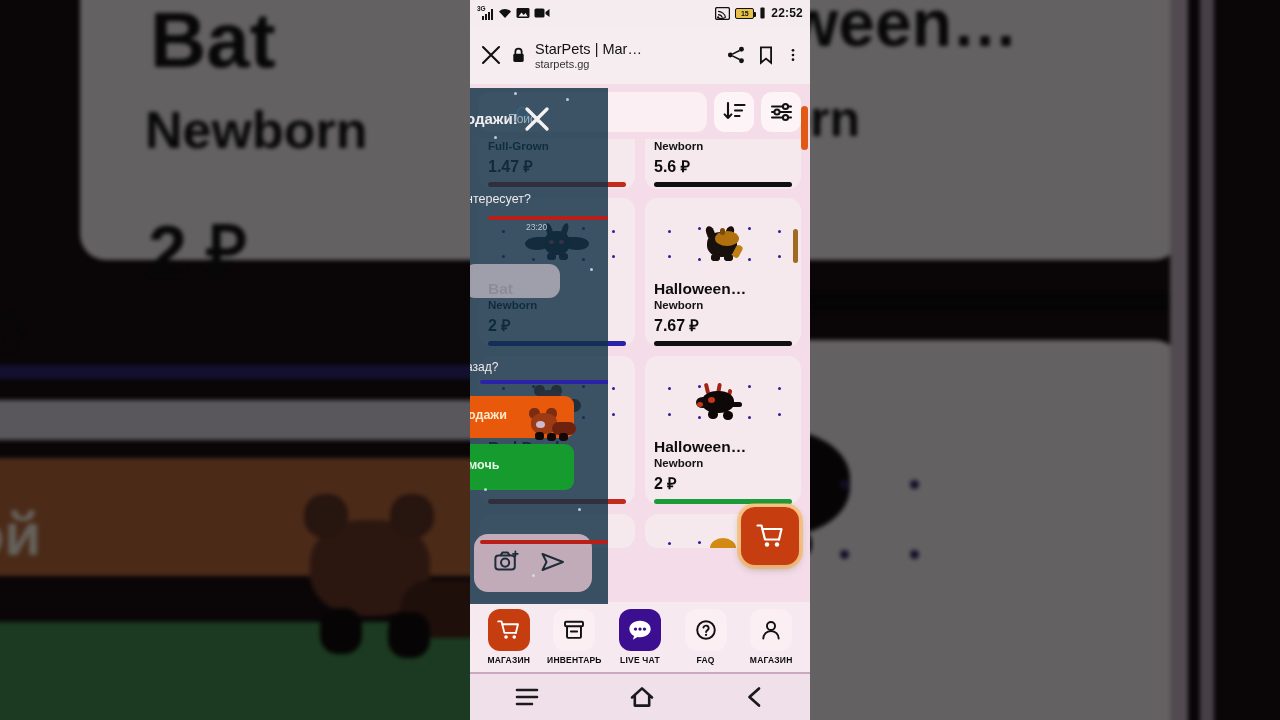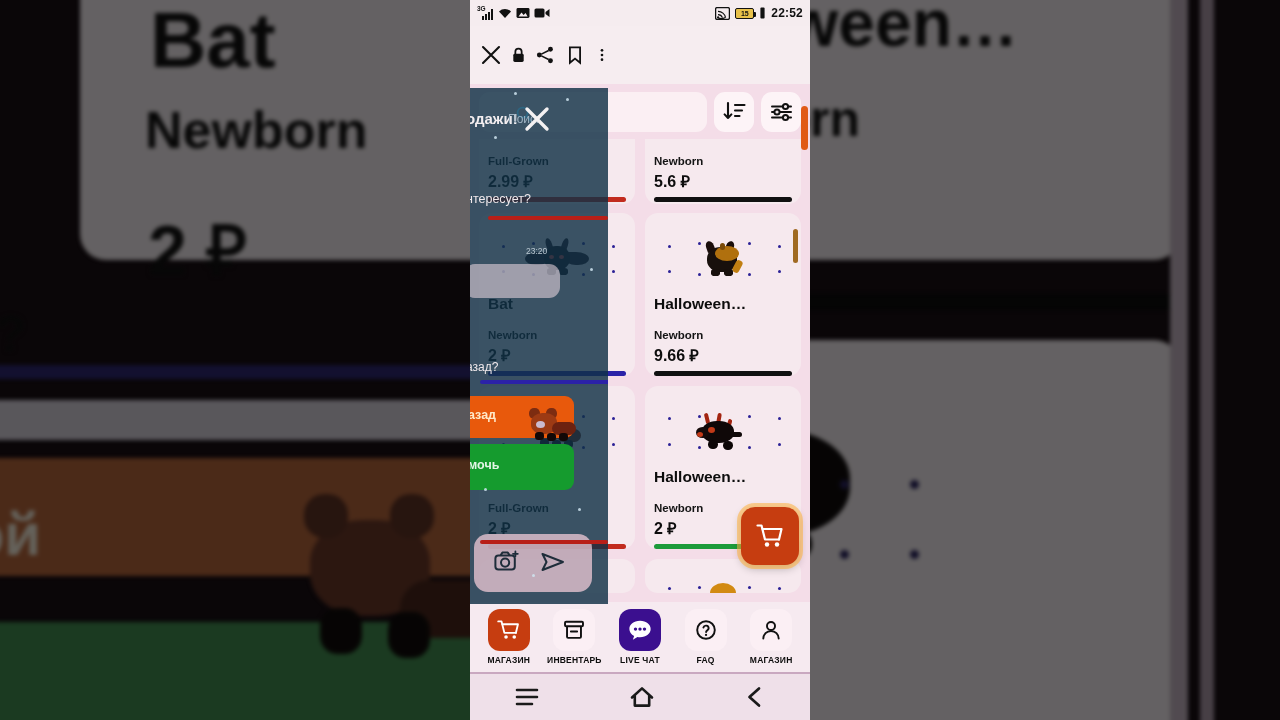--- a/index.html
+++ b/index.html
@@ -65,21 +65,21 @@
   
   .grid { display:grid; grid-template-columns:1fr 1fr; gap:10px; margin-top:9px; }
   .card { background:#f6e9ee; border-radius:13px; padding:8px 9px 0 9px; position:relative;
           cursor:pointer; }
   .card-art { height:74px; position:relative; }
   .dotgrid { position:absolute; inset:0; }
   .dg { position:absolute; width:3px; height:3px; border-radius:50%; background:#2b2196; }
   .pet-holder { position:absolute; left:50%; top:50%; transform:translate(-50%,-50%); }
   .card-name { font-size:15.5px; font-weight:bold; color:#0d0d0d; white-space:nowrap;
                overflow:hidden; line-height:1.15; }
-  .card-age  { font-size:11.5px; font-weight:bold; color:#141414; margin-top:16px; }
+  .card-age  { font-size:11.5px; font-weight:bold; color:#141414; margin-top:1px; }
   .card-price{ font-size:16px; font-weight:bold; color:#0d0d0d; margin-top:3px; }
   .card-bar  { height:5px; border-radius:3px; margin-top:5px; }
 
   
   .card-top { background:#f6e9ee; border-radius:0 0 13px 13px; padding:0 9px 0 9px; }
 
   
   .fab { position:absolute; right:11px; bottom:37px; width:58px; height:58px;
          border-radius:14px; background:#c63d10;
          box-shadow:0 0 0 4px rgba(255,178,60,.55), 0 3px 10px rgba(0,0,0,.3);
@@ -110,21 +110,21 @@
   .ov-head { position:relative; height:58px; }
   .ov-help { position:absolute; left:-4px; top:22px; font-size:15px; font-weight:bold;
              color:#f3eef0; white-space:nowrap; }
   .ov-search { position:absolute; left:38px; top:24px; font-size:12px;
                color:#9fb3c2; white-space:nowrap; }
   .ov-x { position:absolute; left:52px; top:16px; width:30px; height:30px; }
   .ov-star { position:absolute; width:3px; height:3px; border-radius:50%;
              background:#cfe4f0; opacity:.85; }
   .ov-bubbleL { position:absolute; background:rgba(243,220,230,.55); border-radius:11px; }
   .ov-msg { position:absolute; font-size:12.5px; color:#f0e9ec; white-space:nowrap; }
-  .ov-time { position:absolute; font-size:8.5px; color:#b9c7d1;margin-top:24px; }
+  .ov-time { position:absolute; font-size:8.5px; color:#b9c7d1; }
   .ov-line { position:absolute; height:4px; border-radius:2px; }
   .ov-btn { position:absolute; border-radius:9px; }
   .ov-btn-lbl { position:absolute; font-size:12.5px; font-weight:bold; color:#ffe9c9;
                 white-space:nowrap; }
   .ov-input { position:absolute; left:4px; bottom:12px; width:118px; height:58px;
               background:rgba(247,206,219,.72); border-radius:14px; }
   .ov-pet { position:absolute; }
 </style>
 </head>
 <body>
@@ -238,20 +238,24 @@
     </div>
 
     <div class="ctbar">
       <svg class="ct-close" viewBox="0 0 22 22">
         <path d="M3 3 L19 19 M19 3 L3 19" stroke="#111" stroke-width="2.1" stroke-linecap="round"></path>
       </svg>
       <svg class="ct-lock" viewBox="0 0 14 17">
         <path d="M3.6 7.5 V5.2 a3.4 3.4 0 0 1 6.8 0 V7.5" fill="none" stroke="#111" stroke-width="1.9"></path>
         <rect x="1.4" y="7.2" width="11.2" height="9" rx="1.6" fill="#111"></rect>
       </svg>
+      <div class="ct-titlewrap">
+        <div class="ct-title">StarPets | Mar…</div>
+        <div class="ct-url">starpets.gg</div>
+      </div>
       <svg class="ct-act" viewBox="0 0 22 22">
         <circle cx="17" cy="4.6" r="2.7" fill="#111"></circle>
         <circle cx="4.8" cy="11" r="2.7" fill="#111"></circle>
         <circle cx="17" cy="17.4" r="2.7" fill="#111"></circle>
         <path d="M15 6 L7 10 M7 12 L15 16" stroke="#111" stroke-width="1.7"></path>
       </svg>
       <svg class="ct-act" viewBox="0 0 22 22">
         <path d="M5.4 2.6 h11.2 v17 l-5.6 -4.6 l-5.6 4.6 Z" fill="none" stroke="#111" stroke-width="2"></path>
       </svg>
       <svg class="ct-act" viewBox="0 0 22 22" style="width:14px;">
@@ -282,21 +286,21 @@
               <circle cx="15.5" cy="4.5" r="2.6" fill="#f2e8ec" stroke="#111" stroke-width="2"></circle>
               <circle cx="7" cy="10" r="2.6" fill="#f2e8ec" stroke="#111" stroke-width="2"></circle>
               <circle cx="15.5" cy="15.5" r="2.6" fill="#f2e8ec" stroke="#111" stroke-width="2"></circle>
             </svg>
           </div>
         </div>
 
         <div class="grid" style="margin-top:7px;">
           <div class="card-top">
             <div class="card-age">Full-Grown</div>
-            <div class="card-price">2.99 ₽</div>
+            <div class="card-price">1.47 ₽</div>
             <div class="card-bar" style="background:#c22b1e; margin-bottom:2px;"></div>
           </div>
           <div class="card-top">
             <div class="card-age">Newborn</div>
             <div class="card-price">5.6 ₽</div>
             <div class="card-bar" style="background:#101010; margin-bottom:2px;"></div>
           </div>
         </div>
 
         <div class="grid">
@@ -349,21 +353,21 @@
                 <div class="blob" style="left:5px;  top:7px;  width:30px; height:25px; background:#18100c; border-radius:46%;"></div>
                 <div class="blob" style="left:13px; top:6px;  width:24px; height:15px; background:#b0700e; border-radius:50%;"></div>
                 <div class="blob" style="left:18px; top:3px;  width:5px; height:7px; background:#7a4a08; border-radius:3px;"></div>
                 <div class="blob" style="left:32px; top:20px; width:7px; height:13px; background:#c07f12; border-radius:3px; transform:rotate(28deg);"></div>
                 <div class="blob" style="left:9px;  top:29px; width:9px; height:7px; background:#18100c; border-radius:40%;"></div>
                 <div class="blob" style="left:22px; top:29px; width:9px; height:7px; background:#18100c; border-radius:40%;"></div>
               </div>
             </div>
             <div class="card-name">Halloween…</div>
             <div class="card-age">Newborn</div>
-            <div class="card-price">9.66 ₽</div>
+            <div class="card-price">7.67 ₽</div>
             <div class="card-bar" style="background:#101010;"></div>
           </div>
 
           <div class="card">
             <div class="card-art">
               <div class="dotgrid">
                 <span class="dg" style="left:10%;  top:32%;"></span>
                 <span class="dg" style="left:32%;  top:28%;"></span>
                 <span class="dg" style="left:68%;  top:28%;"></span>
                 <span class="dg" style="left:90%;  top:32%;"></span>
@@ -534,21 +538,21 @@
 
       <div class="ov-msg" style="left:-4px; top:104px;">нтересует?</div>
       <div class="ov-line" style="left:18px; top:128px; width:120px; background:#b81f18;"></div>
       <div class="ov-time" style="left:56px; top:134px;">23:20</div>
 
       <div class="ov-bubbleL" style="left:-6px; top:176px; width:96px; height:34px;"></div>
       <div class="ov-msg" style="left:-4px; top:272px; font-size:12px;">азад?</div>
       <div class="ov-line" style="left:10px; top:292px; width:130px; background:#2b22a8;"></div>
 
       <div class="ov-btn" style="left:-8px; top:308px; width:112px; height:42px; background:#e8590c;"></div>
-      <div class="ov-btn-lbl" style="left:-2px; top:320px;">азад</div>
+      <div class="ov-btn-lbl" style="left:-2px; top:320px;">одажи</div>
 
       <div class="ov-btn" style="left:-8px; top:356px; width:112px; height:46px; background:#159b2e;"></div>
       <div class="ov-btn-lbl" style="left:-2px; top:370px; color:#e3f5e6;">мочь</div>
 
       <div class="ov-pet" style="left:58px; top:318px;">
         <div class="blob" style="left:1px;  top:2px;  width:11px; height:11px; background:#7d2c11; border-radius:46%;"></div>
         <div class="blob" style="left:18px; top:2px;  width:11px; height:11px; background:#7d2c11; border-radius:46%;"></div>
         <div class="blob" style="left:3px;  top:7px;  width:26px; height:21px; background:#9c3a14; border-radius:44%;"></div>
         <div class="blob" style="left:8px;  top:15px; width:9px; height:7px; background:#cabbd0; border-radius:50%;"></div>
         <div class="blob" style="left:24px; top:16px; width:24px; height:13px; background:#6d2210; border-radius:8px;"></div>

